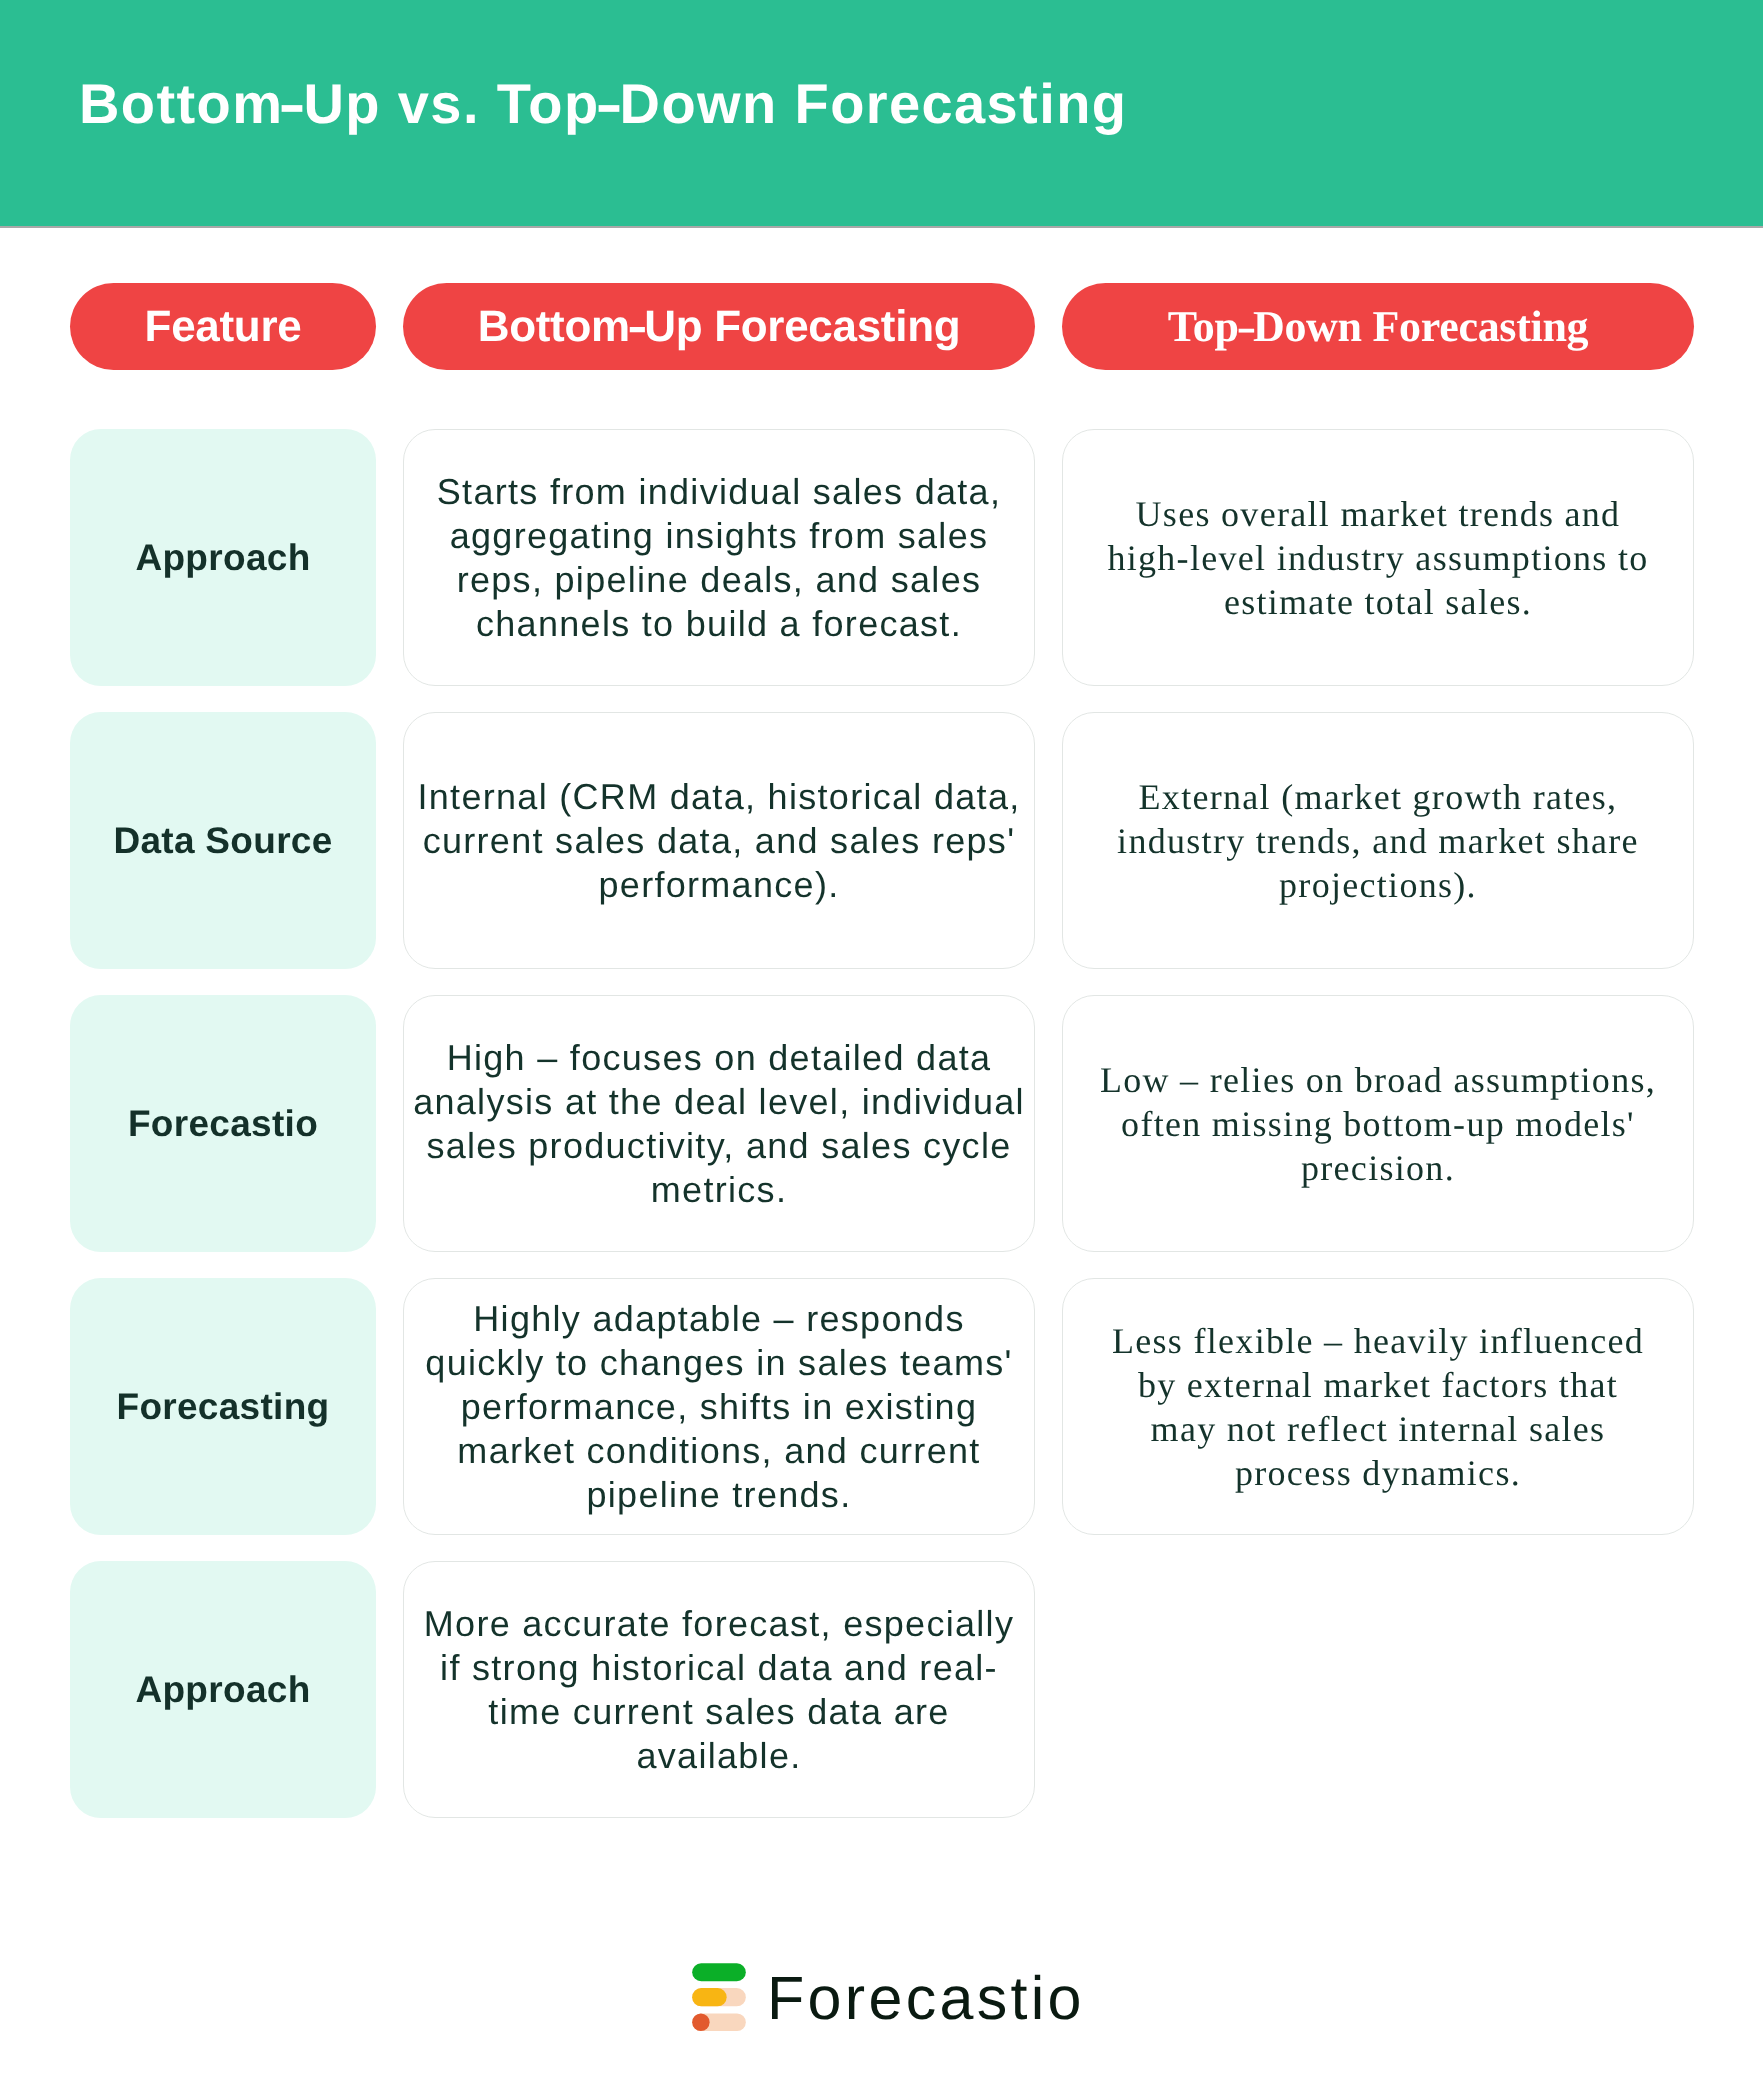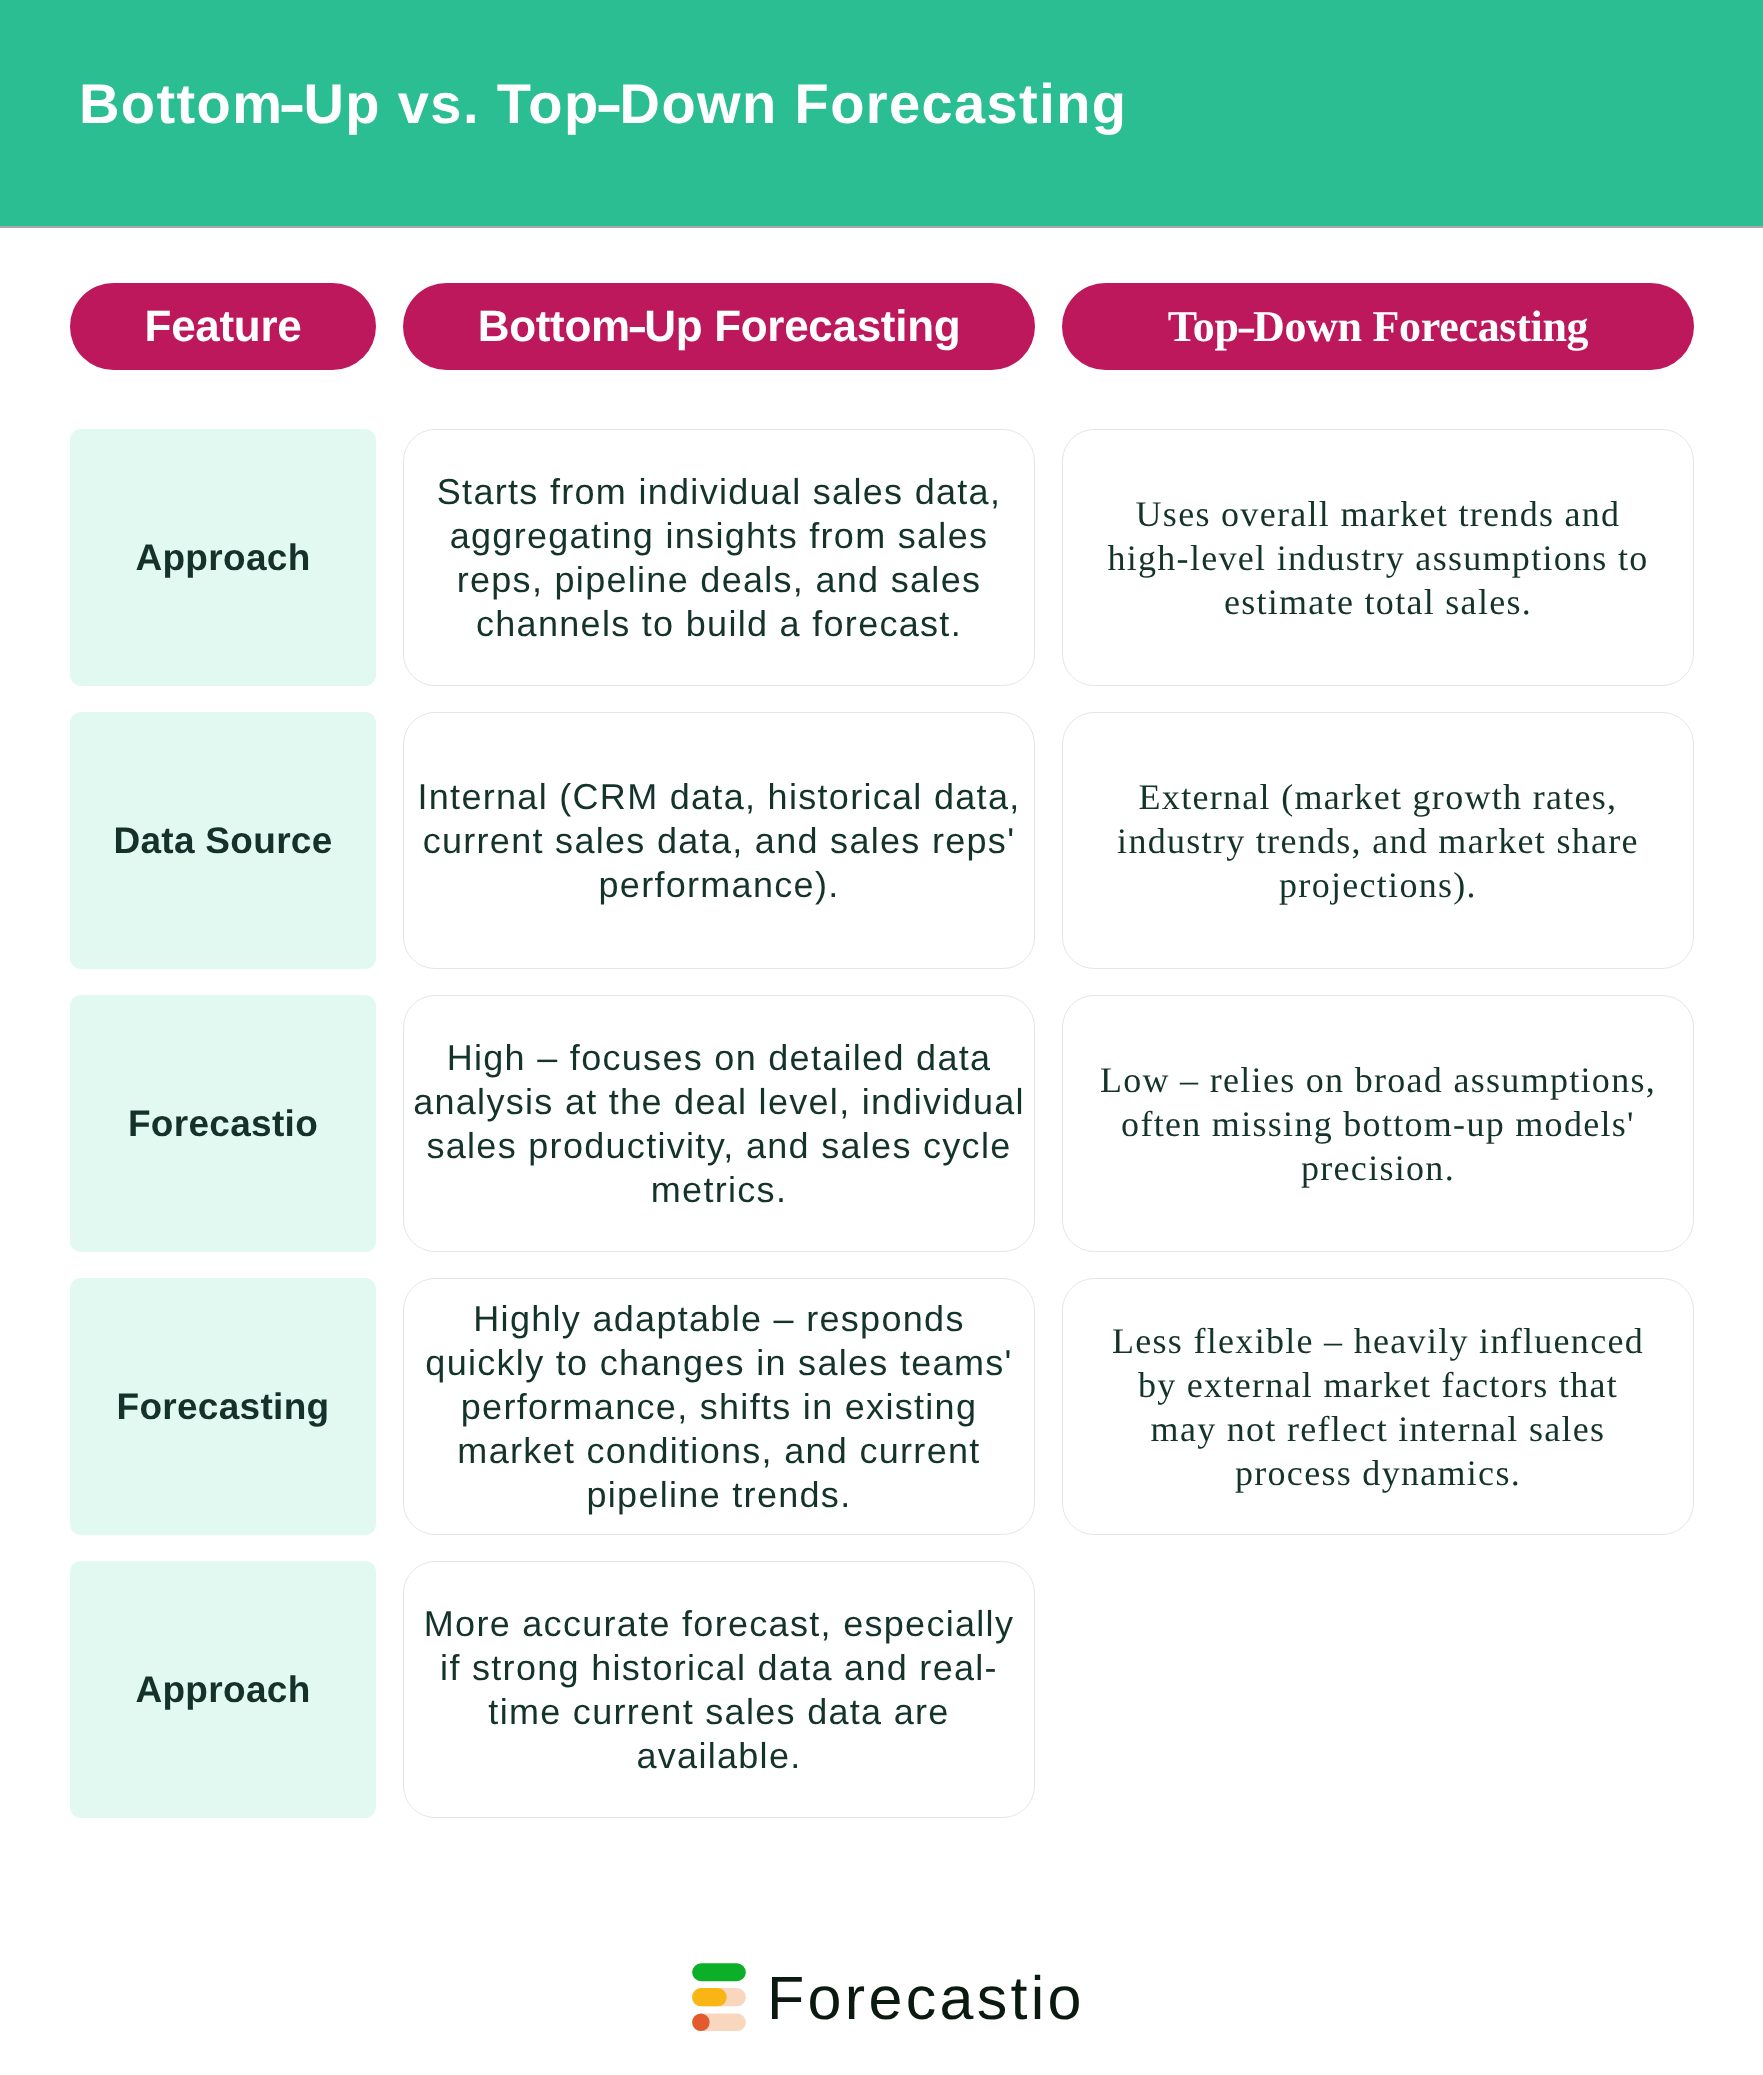--- a/index.html
+++ b/index.html
@@ -43,30 +43,30 @@
 
   
   .table { position:absolute; left:70px; top:283px; width:1624px; }
   .row { display:flex; }
   .col-a { width:306px; flex:0 0 306px; margin-right:27px; }
   .col-b { width:632px; flex:0 0 632px; margin-right:27px; }
   .col-c { width:632px; flex:0 0 632px;font-family:Liberation Serif, serif; }
 
   .head-row { margin-bottom:59px; }
   .pill {
-    height:87px; border-radius:44px; background:#be185d;
+    height:87px; border-radius:44px; background:#ef4444;
     display:flex; align-items:center; justify-content:center;
     color:#FFFFFF; font-size:44px; font-weight:700; letter-spacing:-0.3px;
     white-space:nowrap; line-height:1;
   }
 
   .body-row { margin-bottom:26px; }
   .body-row:last-child { margin-bottom:0; }
   .cell-feature {
-    height:257px; border-radius:11px; background:#E2F9F2;
+    height:257px; border-radius:31px; background:#E2F9F2;
     display:flex; align-items:center; justify-content:center;
     color:#14312A; font-size:37px; font-weight:700; letter-spacing:0.3px;
     white-space:nowrap;
   }
   .cell-text {
     height:257px; border-radius:32px; background:#ffffff;
     border:1px solid #E2E6E4;
     display:flex; align-items:center; justify-content:center;
     color:#14332B; font-size:36px; font-weight:400;
     letter-spacing:1.3px; line-height:44px;

